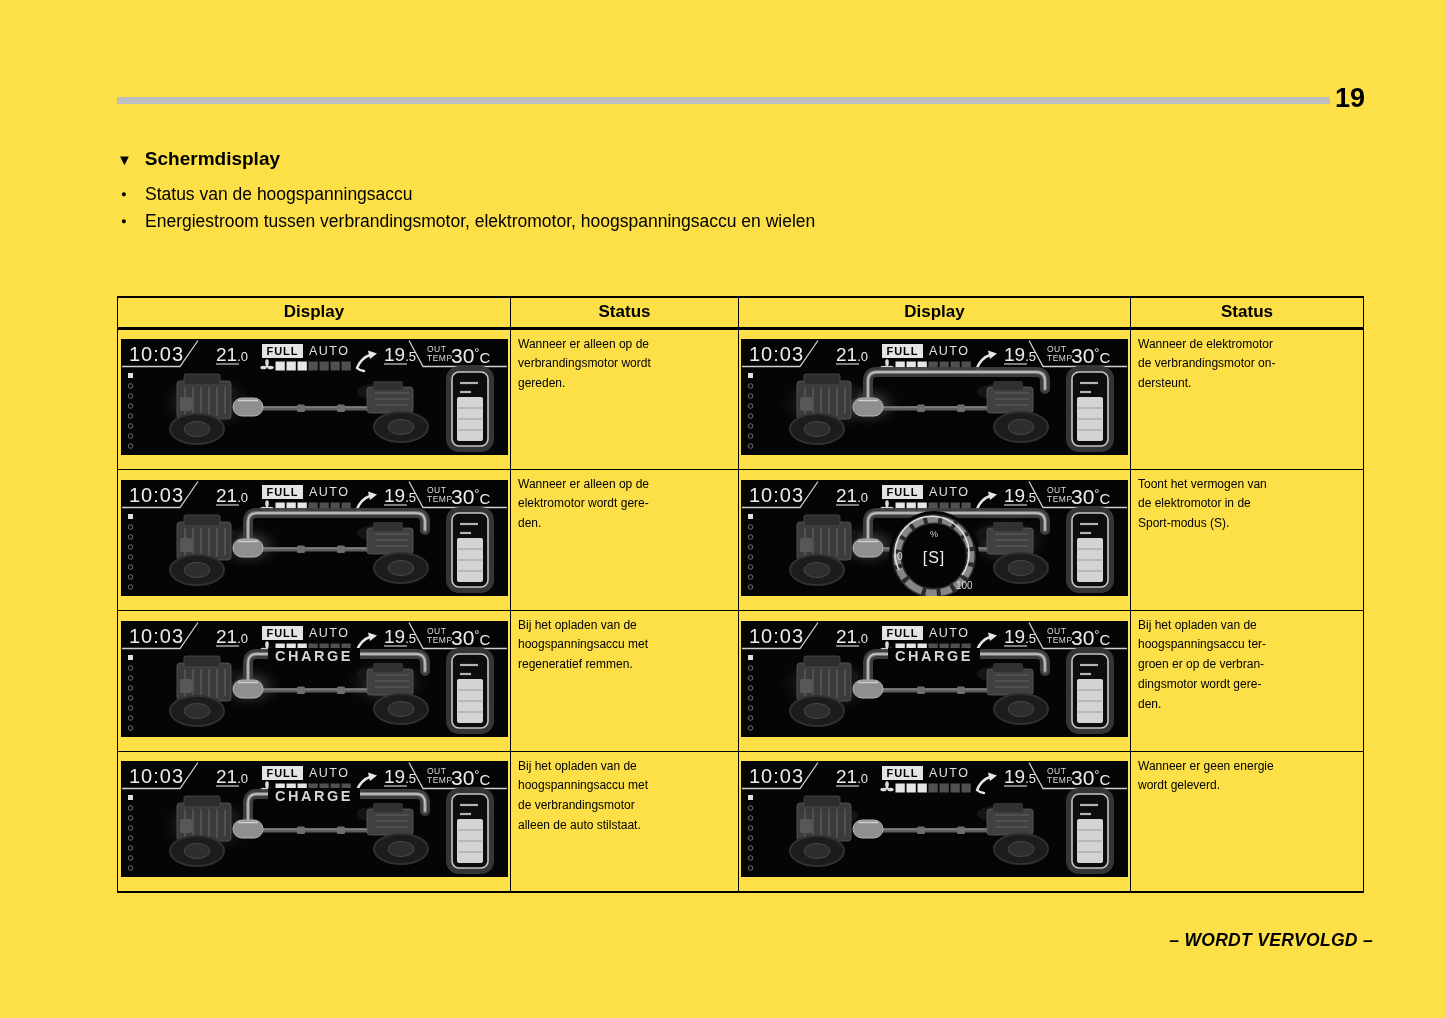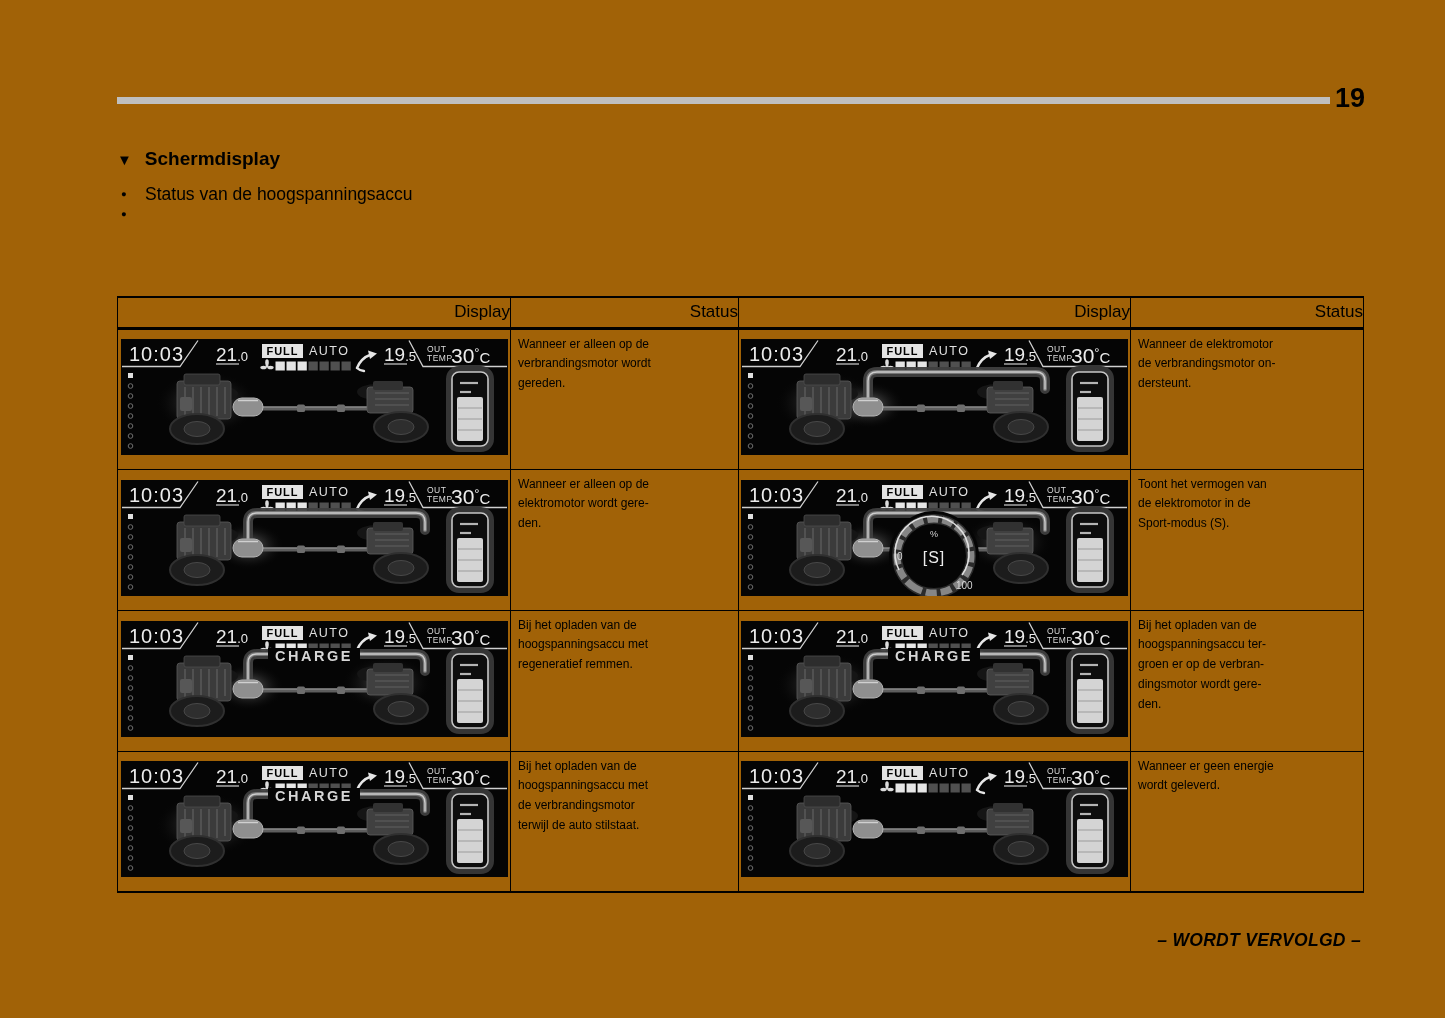--- a/index.html
+++ b/index.html
@@ -1,43 +1,43 @@
 <!DOCTYPE html>
 <html><head>
 <meta charset="utf-8">
 <style>
   * { margin:0; padding:0; box-sizing:border-box; }
   html,body { width:1445px; height:1018px; background:#ffffff;
               font-family:"Liberation Sans", sans-serif; color:#000; }
-  .page { position:absolute; inset:0; background:#a16207; overflow:hidden; }
+  .page { position:absolute; inset:0; background:#fde047; overflow:hidden; }
 
   .top-rule { position:absolute; left:117px; top:97px; width:1213px; height:7px; background:#bfbfbf; }
   .page-number { position:absolute; top:83px; right:80px; font-size:27px; font-weight:bold; }
 
   .content { position:absolute; left:117px; top:148px; width:1246px; }
   .section-title { display:flex; align-items:center; gap:13px; font-size:19px; font-weight:bold; margin-bottom:14px; }
   .section-title .tri { font-size:15px; line-height:1; }
   .intro { font-size:17.5px; margin-bottom:9px; }
   .bullet { display:flex; align-items:baseline; font-size:17.5px; margin-bottom:6px; }
   .bullet .dot { font-size:9.5px; width:28px; padding-left:4px; position:relative; top:-3px; }
   .note-line { font-size:17.5px; line-height:23.5px; }
   .note-line.justify { text-align:justify; text-align-last:justify; }
 
   .manual-table { position:absolute; left:117px; top:296px; width:1246px;
                   border-collapse:collapse; table-layout:fixed; }
   .manual-table th { border:1px solid #000; border-top:2px solid #000; border-bottom:3px solid #000;
-                     height:31px; font-weight:normal; font-size:17px; text-align:right; }
+                     height:31px; font-weight:bold; font-size:17px; text-align:center; }
   .manual-table td { border:1px solid #000; height:141px; vertical-align:top; padding:0; }
   .manual-table tr:last-child td { border-bottom:2px solid #000; }
   td.dcell { text-align:center; vertical-align:middle; }
   .display-box { display:inline-block; width:387px; height:116px; background:#050505; line-height:0; }
   .status-text { padding:5px 4px 0 7px; font-size:12px; line-height:19.8px; }
   .status-text .line { white-space:nowrap; }
 
-  .continued { position:absolute; right:84px; top:930px; font-size:17.5px;
+  .continued { position:absolute; right:72px; top:930px; font-size:17.5px;
                font-weight:bold; font-style:italic; letter-spacing:0.3px; }
 
   svg { font-family:"Liberation Sans", sans-serif; display:block; }
 </style>
 </head>
 <body>
 
 <div class="page">
 
   <div class="top-rule"></div>
@@ -47,20 +47,21 @@
     <div class="section-title">
       <span class="tri">▼</span>
       <span>Schermdisplay</span>
     </div>
     <div class="bullet">
       <span class="dot">●</span>
       <span>Status van de hoogspanningsaccu</span>
     </div>
     <div class="bullet">
       <span class="dot">●</span>
+      <span>Energiestroom tussen verbrandingsmotor, elektromotor, hoogspanningsaccu en wielen</span>
     </div>
   </div>
 
   <table class="manual-table">
     <colgroup>
         <col style="width:393px">
         <col style="width:228px">
         <col style="width:392px">
         <col style="width:233px">
       </colgroup>
@@ -805,21 +806,21 @@
     <line x1="339" y1="53" x2="350" y2="53" stroke="#b4b4b4" stroke-width="2.2"></line>
     <rect x="336" y="58" width="26" height="44" rx="2" fill="#d4d4d4"></rect>
     <path d="M337,69 H361 M337,80 H361 M337,91 H361" stroke="#9b9b9b" stroke-width="1.2"></path>
   </g>
 </svg></div></td>
       <td>
             <div class="status-text">
               <div class="line">Bij het opladen van de</div>
               <div class="line">hoogspanningsaccu met</div>
               <div class="line">de verbrandingsmotor</div>
-              <div class="line">terwijl de auto stilstaat.</div>
+              <div class="line">alleen de auto stilstaat.</div>
             </div>
           </td>
       <td class="dcell"><div class="display-box"><svg width="387" height="116" viewBox="0 0 387 116">
   <defs>
     <radialGradient id="glowG">
                     <stop offset="0%" stop-color="#cfcfcf" stop-opacity="0.9"></stop>
       <stop offset="55%" stop-color="#6a6a6a" stop-opacity="0.35"></stop>
       <stop offset="100%" stop-color="#000000" stop-opacity="0"></stop>
                   </radialGradient>
   </defs>

